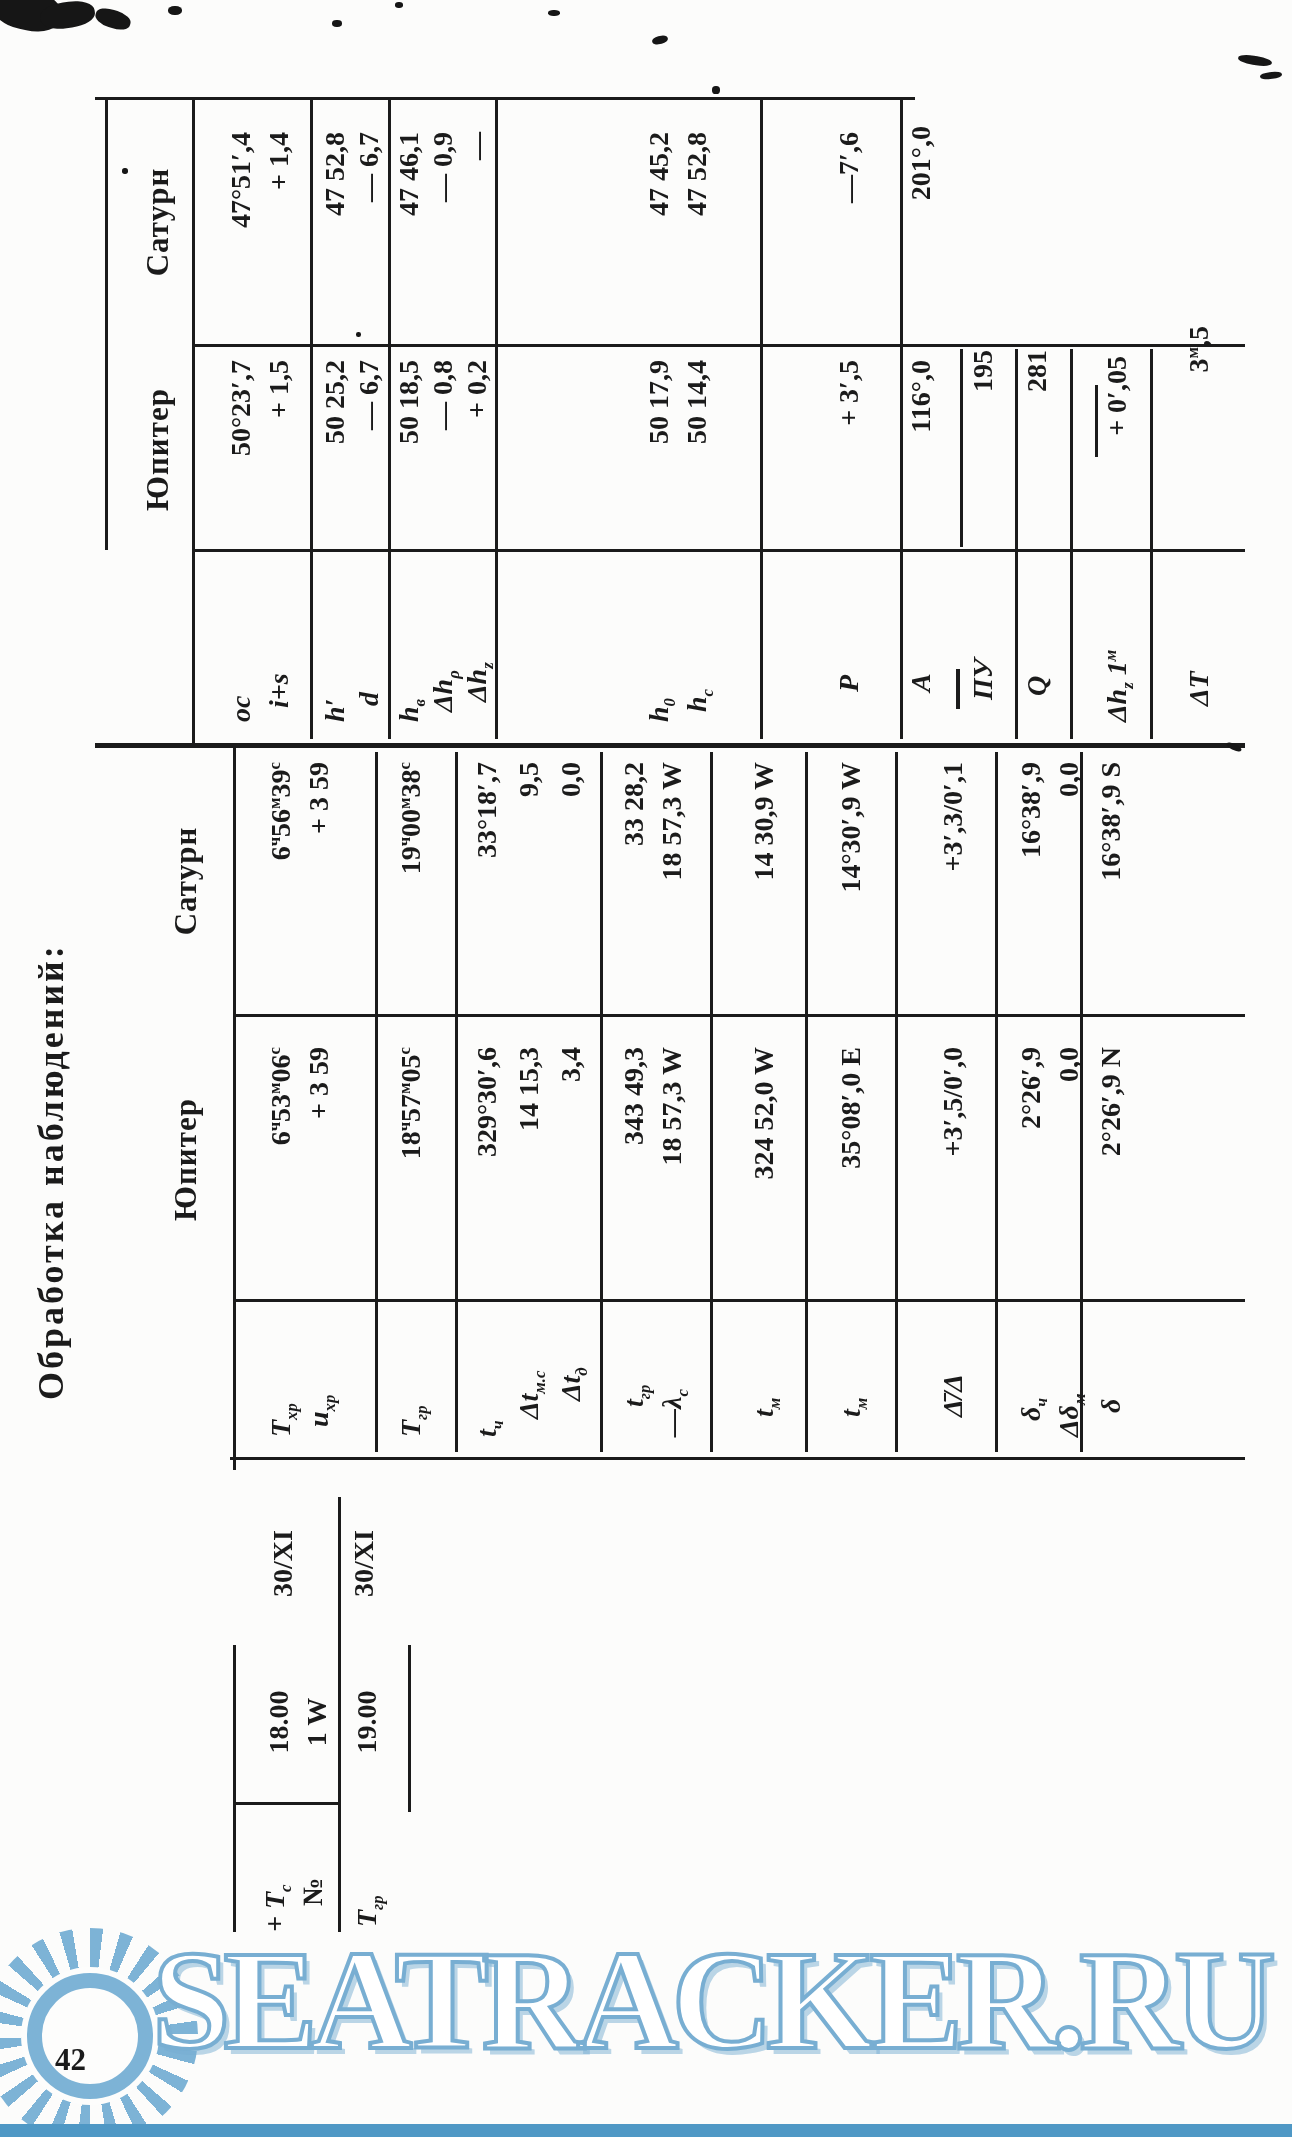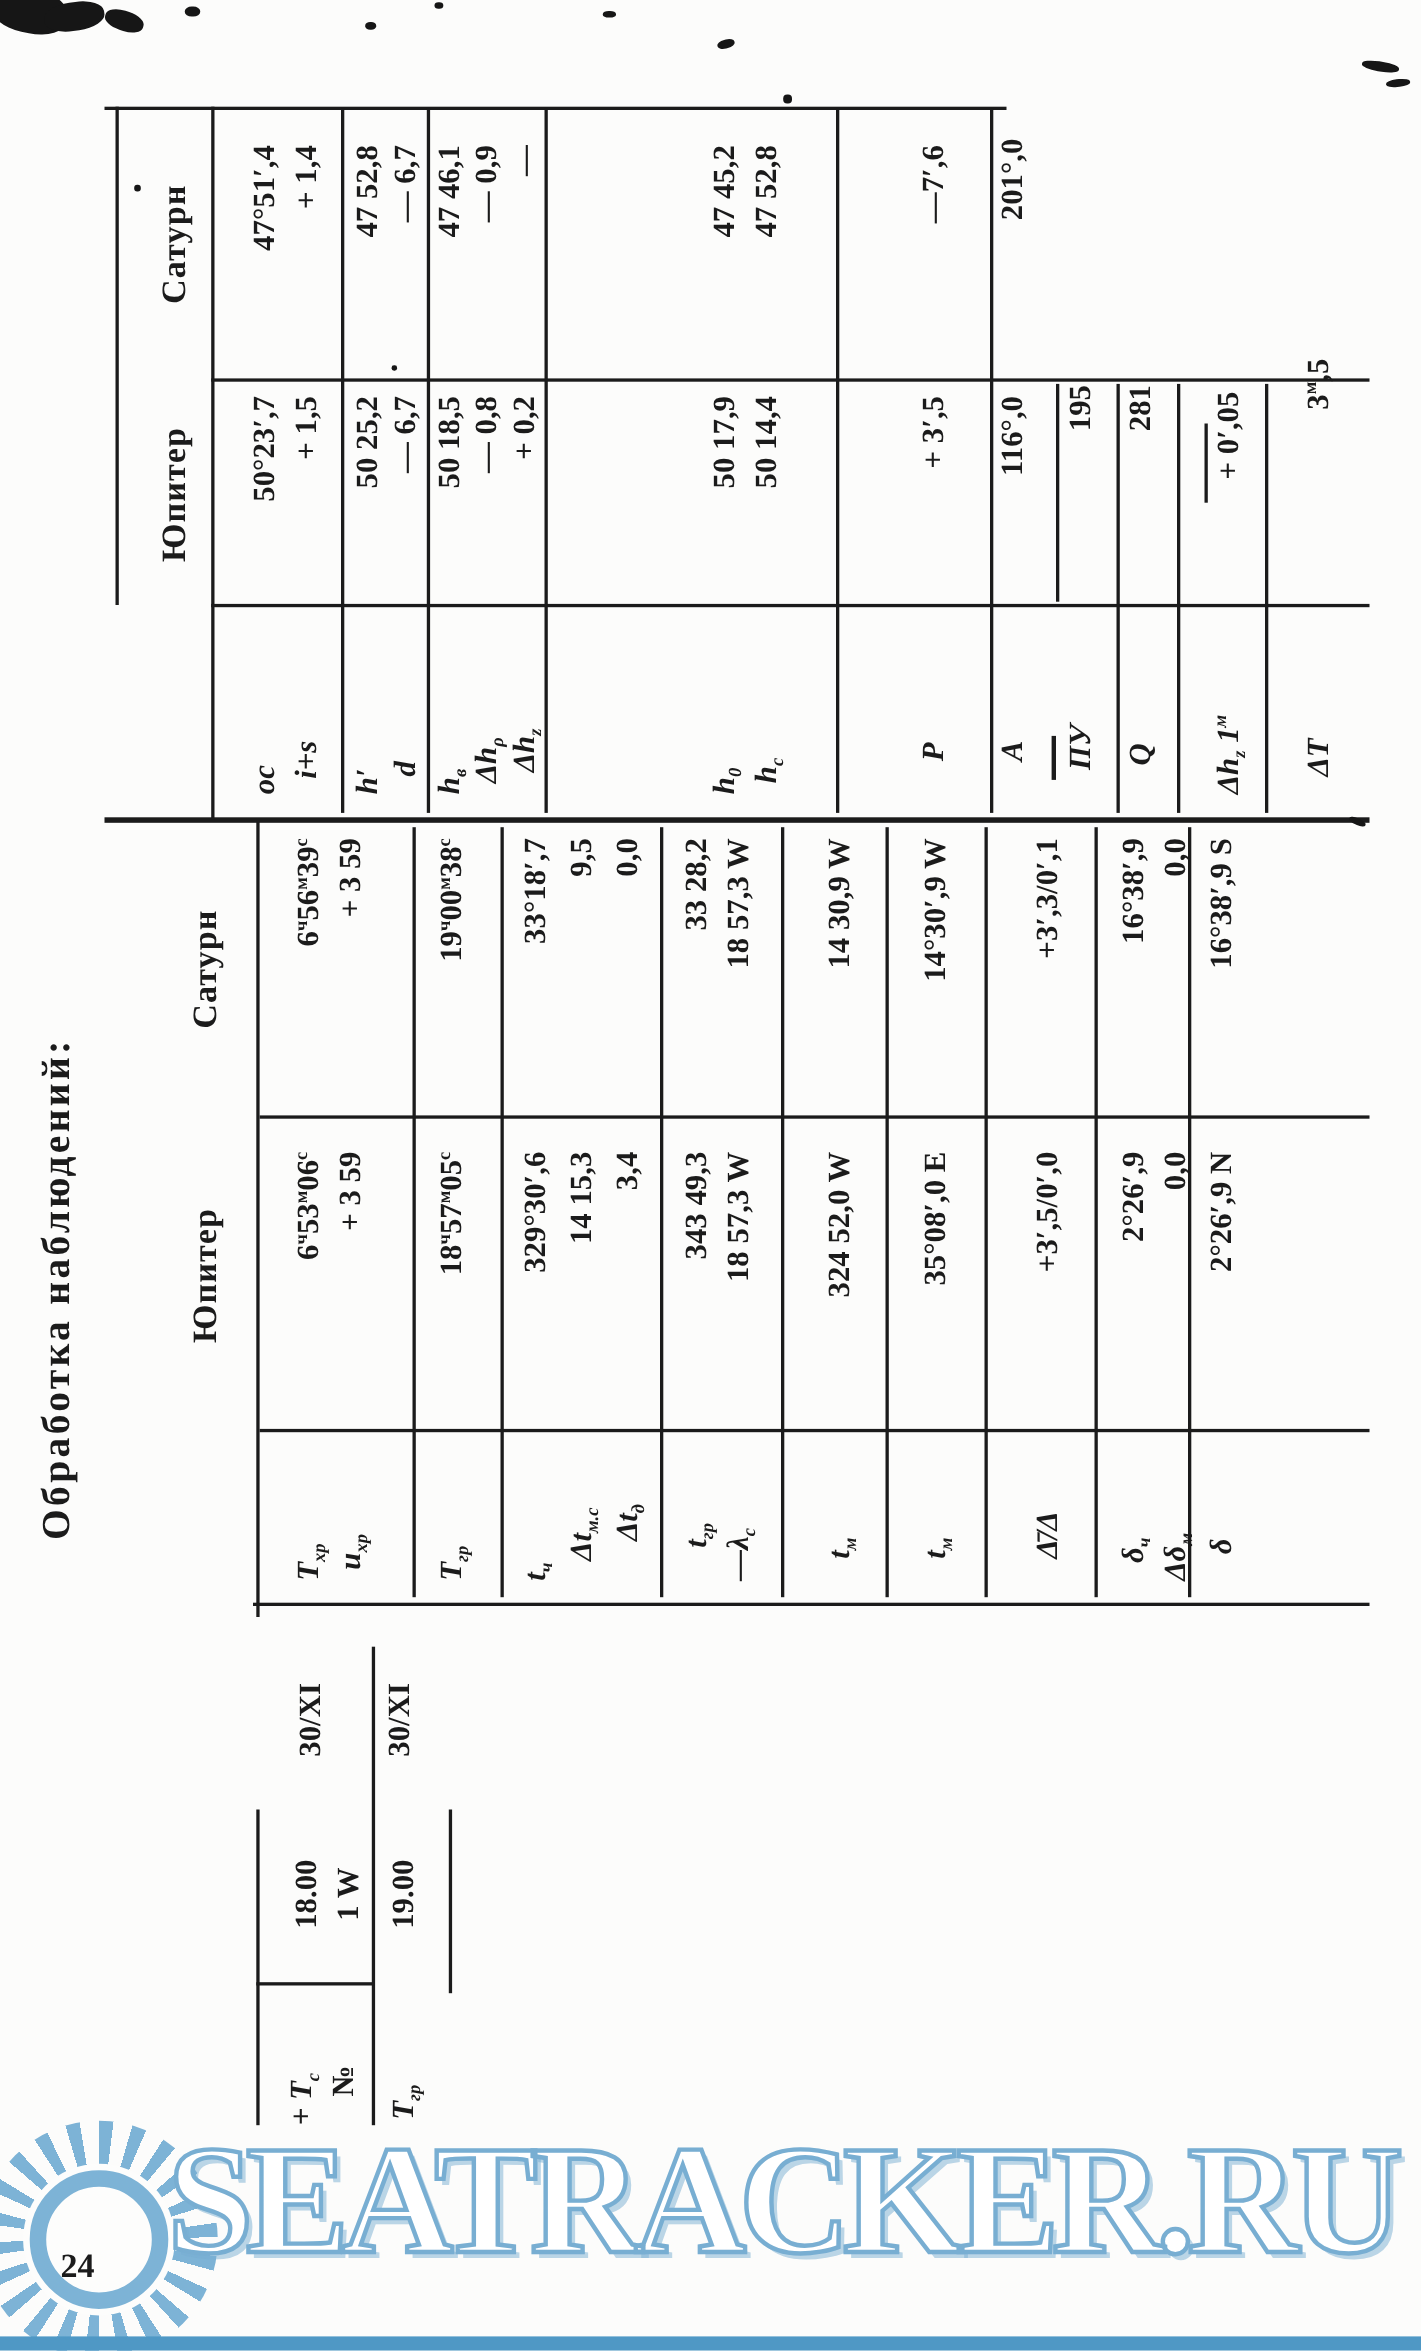--- a/index.html
+++ b/index.html
@@ -371,13 +371,13 @@
 <div class="speck" style="left:356px;top:332px;width:5px;height:5px;"></div>
 <div class="speck" style="left:1226px;top:744px;width:16px;height:6px;transform:rotate(24deg);"></div>
 
 <div id="wm">
   <div id="sun">
       <div id="sun-disc"></div>
     </div>
   <div id="wm-text">SEATRACKER.RU</div>
 </div>
 <div id="footer-bar"></div>
-<div id="pagenum">24</div>
+<div id="pagenum">42</div>
 
 </body></html>

